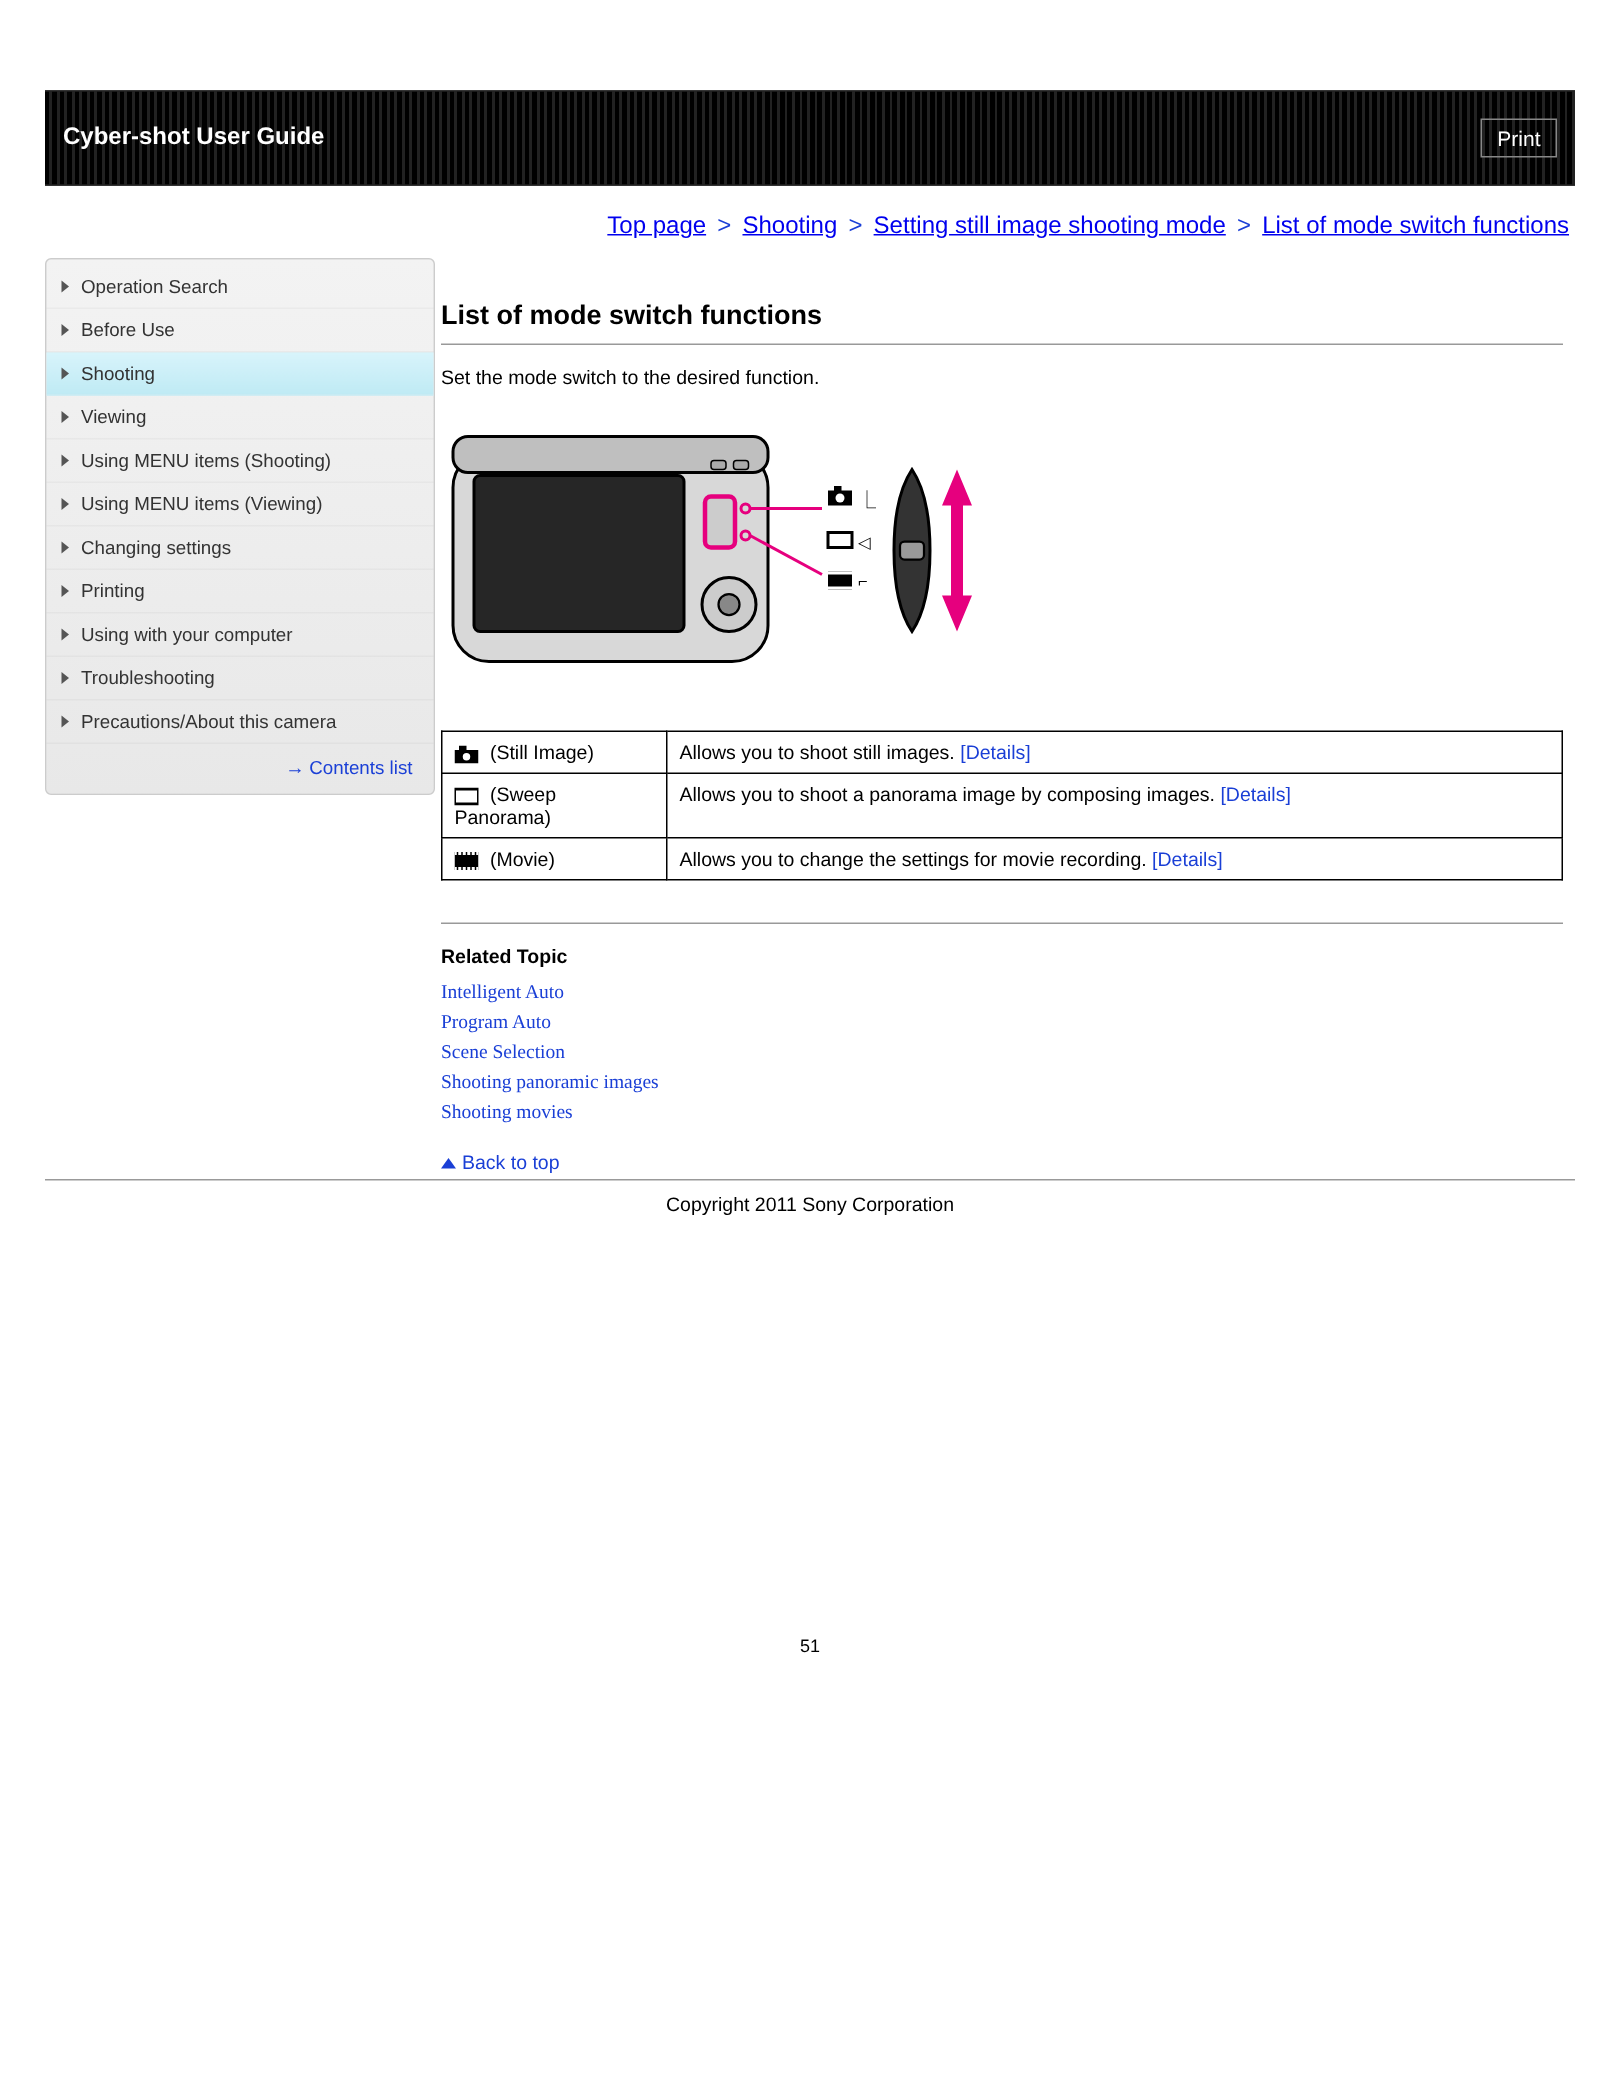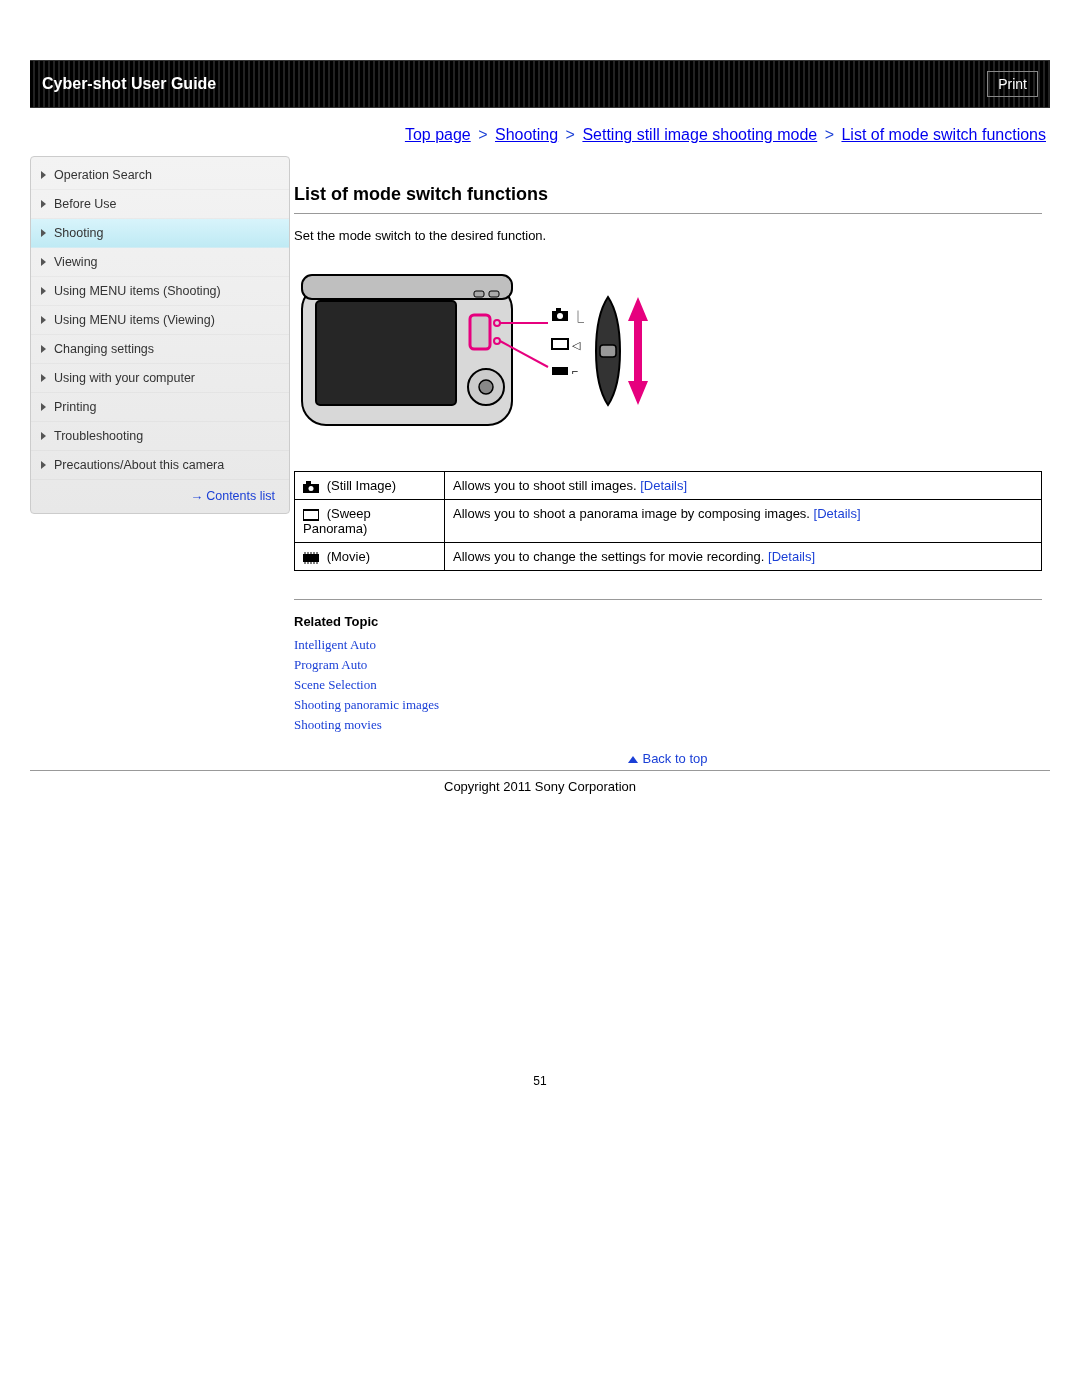--- a/index.html
+++ b/index.html
@@ -1,21 +1,21 @@
 <!DOCTYPE html>
 <html><head>
 <meta charset="utf-8">
 <style>
 * { box-sizing: border-box; margin: 0; padding: 0; }
 body { font-family: Arial, Helvetica, sans-serif; font-size: 13px; color: #000; background: #fff; }
 .page { width: 1080px; margin: 0 auto; padding: 30px; }
 .header-bar {
   background: #000;
   background-image: repeating-linear-gradient(90deg, #000 0, #000 3px, #222 3px, #222 5px);
-  height: 48px;
+  height: 64px;
   display: flex;
   align-items: center;
   justify-content: space-between;
   padding: 0 12px;
   border-top: 1px solid #333;
   border-bottom: 1px solid #333;
   margin-top: 30px;
 }
 .header-title { color: #fff; font-weight: bold; font-size: 16px; }
 .print-btn {
@@ -68,21 +68,21 @@
 .modes-table { border-collapse: collapse; width: 100%; margin-bottom: 28px; }
 .modes-table td { border: 1px solid #000; padding: 6px 8px; font-size: 13px; vertical-align: top; }
 .modes-table td:first-child { width: 150px; }
 .mode-icon { display: inline-block; vertical-align: middle; margin-right: 4px; }
 .details-link { color: #1a3fd6; text-decoration: none; }
 .related-hr { border: none; border-top: 1px solid #bbb; margin-bottom: 10px; }
 .related-title { font-weight: bold; font-size: 13px; margin-bottom: 8px; }
 .related-list { list-style: none; }
 .related-list li { margin-bottom: 4px; }
 .related-list a { color: #1a3fd6; text-decoration: none; font-size: 13px; font-family: Liberation Serif, serif; }
-.back-top { text-align: center; margin-top: 18px; }
+.back-top { text-align: left; margin-top: 18px; }
 .back-top a { color: #1a3fd6; text-decoration: none; font-size: 13px; }
 .back-top .up { display:inline-block; width:0; height:0; border-left:5px solid transparent; border-right:5px solid transparent; border-bottom:7px solid #1a3fd6; margin-right:4px; vertical-align: middle;}
 .footer-hr { border: none; border-top: 1px solid #999; margin: 4px 0 8px; }
 .copyright { text-align: center; font-size: 13px; margin-bottom: 60px; }
 .page-num { text-align: center; font-size: 12px; margin-top: 280px; }
 svg { display: block; }
 </style>
 </head>
 <body>
 
@@ -128,25 +128,25 @@
       <div class="sidebar-item">
           <span class="tri"></span>
           <span>Using MENU items (Viewing)</span>
         </div>
       <div class="sidebar-item">
           <span class="tri"></span>
           <span>Changing settings</span>
         </div>
       <div class="sidebar-item">
           <span class="tri"></span>
+          <span>Printing</span>
+        </div>
+      <div class="sidebar-item">
+          <span class="tri"></span>
           <span>Using with your computer</span>
-        </div>
-      <div class="sidebar-item">
-          <span class="tri"></span>
-          <span>Printing</span>
         </div>
       <div class="sidebar-item">
           <span class="tri"></span>
           <span>Troubleshooting</span>
         </div>
       <div class="sidebar-item">
           <span class="tri"></span>
           <span>Precautions/About this camera</span>
         </div>
       <div class="contents-link">

